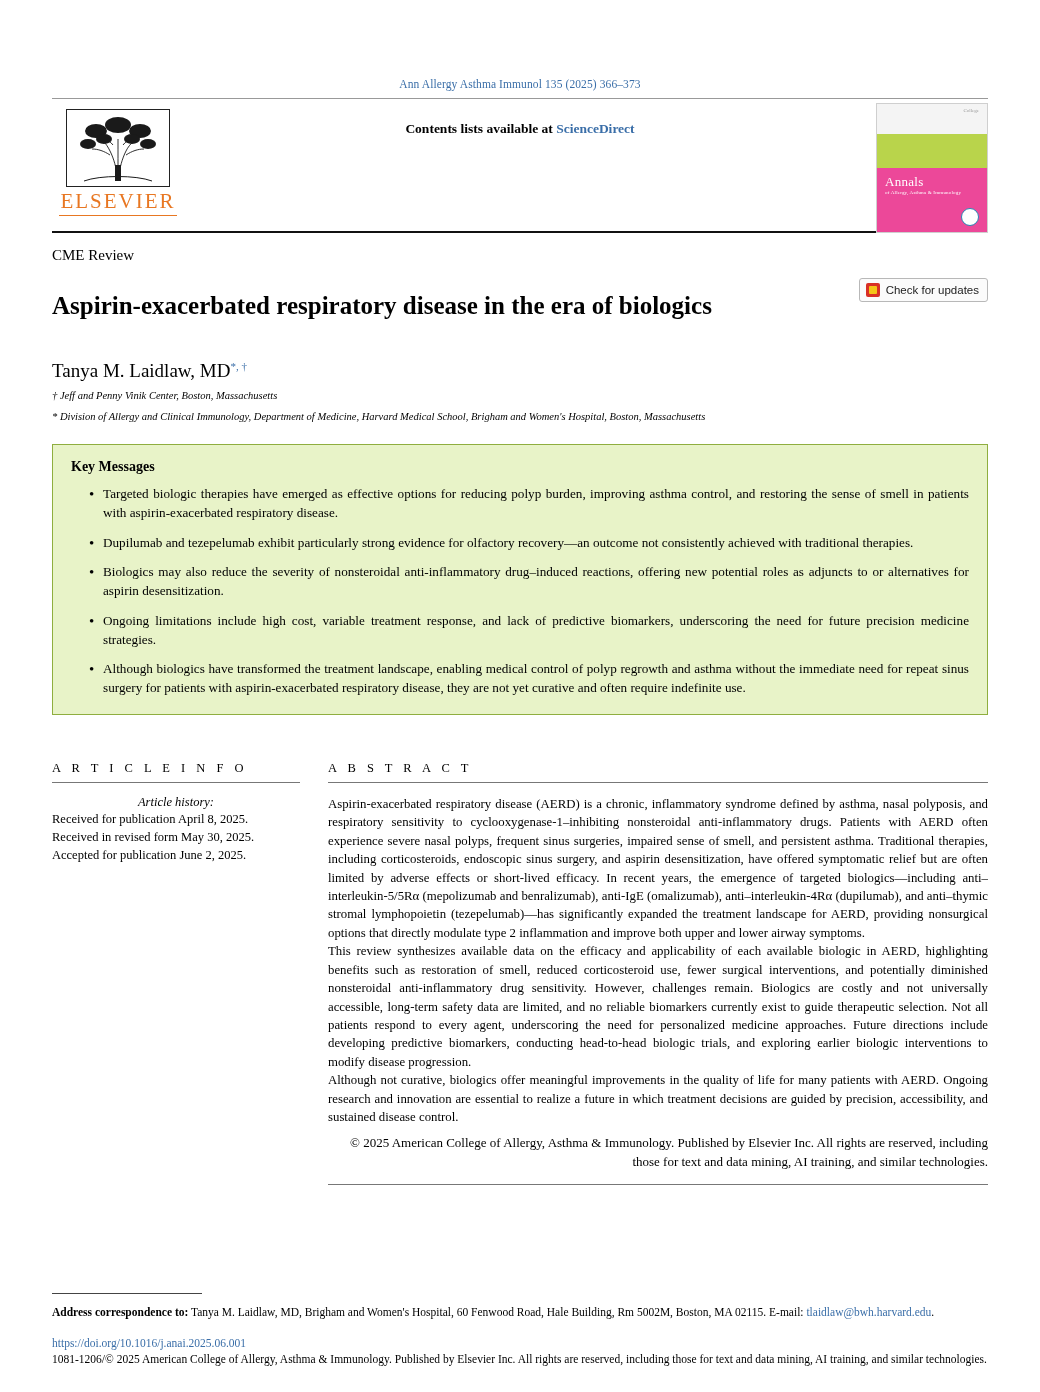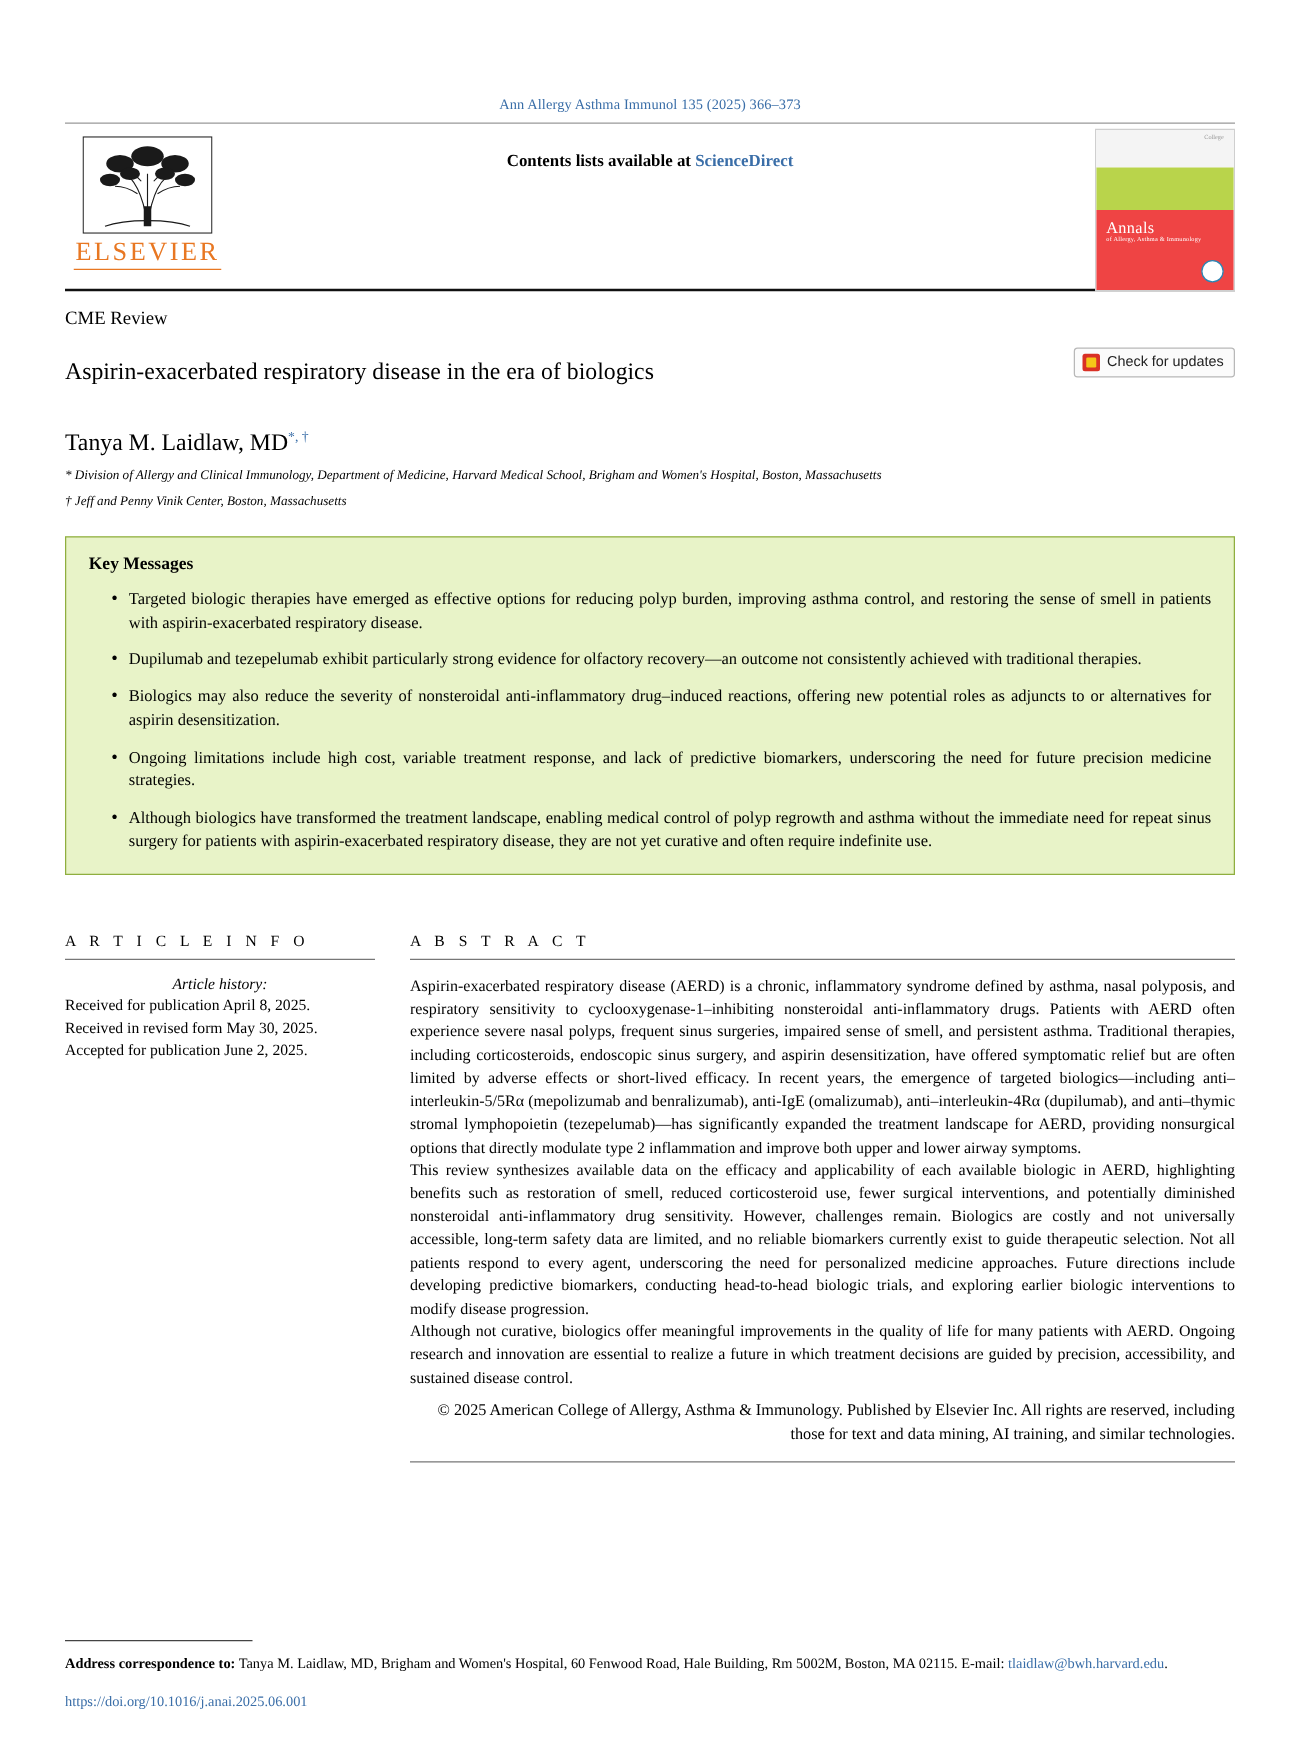--- a/index.html
+++ b/index.html
@@ -87,21 +87,21 @@
     color: #888;
     padding: 3px 4px;
     box-sizing: border-box;
   }
   .cover-green {
     height: 34px;
     background: #b9d44b;
   }
   .cover-blue {
     height: 64px;
-    background: #ef4444;
+    background: #ec4899;
     position: relative;
     color: #ffffff;
   }
   .cover-title {
     font-size: 13px;
     font-family: "Liberation Serif", serif;
     padding: 6px 0 0 8px;
     letter-spacing: 0.3px;
   }
   .cover-sub {
@@ -138,23 +138,23 @@
     margin-top: 14px;
     font-family: "Liberation Serif", serif;
   }
   .title-row {
     display: flex;
     align-items: flex-start;
     justify-content: space-between;
     margin-top: 10px;
   }
   .article-title {
-    font-size: 19px;
-    font-family: "Liberation Serif", serif;
-    font-weight: normal;
+    font-size: 25px;
+    font-family: "Liberation Serif", serif;
+    font-weight: bold;
     line-height: 1.2;
     max-width: 800px;
   }
   .crossmark {
     border: 1px solid #b8b8b8;
     border-radius: 3px;
     background: #fbfbfb;
     padding: 4px 8px 4px 6px;
     display: flex;
     align-items: center;
@@ -381,22 +381,22 @@
       <div class="crossmark">
         <span class="crossmark-mark"></span>
         <span>Check for updates</span>
       </div>
     </div>
 
     <div class="authors">
       <span>Tanya M. Laidlaw, MD</span><sup>*, †</sup>
     </div>
 
+    <div class="affil">† Jeff and Penny Vinik Center, Boston, Massachusetts</div>
     <div class="affil">* Division of Allergy and Clinical Immunology, Department of Medicine, Harvard Medical School, Brigham and Women's Hospital, Boston, Massachusetts</div>
-    <div class="affil">† Jeff and Penny Vinik Center, Boston, Massachusetts</div>
 
     <div class="keybox">
       <h3>Key Messages</h3>
       <ul>
         <li>Targeted biologic therapies have emerged as effective options for reducing polyp burden, improving asthma control, and restoring the sense of smell in patients with aspirin-exacerbated respiratory disease.</li>
         <li>Dupilumab and tezepelumab exhibit particularly strong evidence for olfactory recovery—an outcome not consistently achieved with traditional therapies.</li>
         <li>Biologics may also reduce the severity of nonsteroidal anti-inflammatory drug–induced reactions, offering new potential roles as adjuncts to or alternatives for aspirin desensitization.</li>
         <li>Ongoing limitations include high cost, variable treatment response, and lack of predictive biomarkers, underscoring the need for future precision medicine strategies.</li>
         <li>Although biologics have transformed the treatment landscape, enabling medical control of polyp regrowth and asthma without the immediate need for repeat sinus surgery for patients with aspirin-exacerbated respiratory disease, they are not yet curative and often require indefinite use.</li>
       </ul>
@@ -428,15 +428,16 @@
   </div>
 
   <div class="footer">
     <div class="foot-rule"></div>
     <div class="corr">
       <b>Address correspondence to:</b><span> Tanya M. Laidlaw, MD, Brigham and Women's Hospital, 60 Fenwood Road, Hale Building, Rm 5002M, Boston, MA 02115. E-mail: </span><a href="#">tlaidlaw@bwh.harvard.edu</a><span>.</span>
     </div>
     <div class="doi">
       <a href="#">https://doi.org/10.1016/j.anai.2025.06.001</a>
     </div>
+    <div class="issn">1081-1206/© 2025 American College of Allergy, Asthma &amp; Immunology. Published by Elsevier Inc. All rights are reserved, including those for text and data mining, AI training, and similar technologies.</div>
   </div>
 
 </div>
 
 </body></html>

